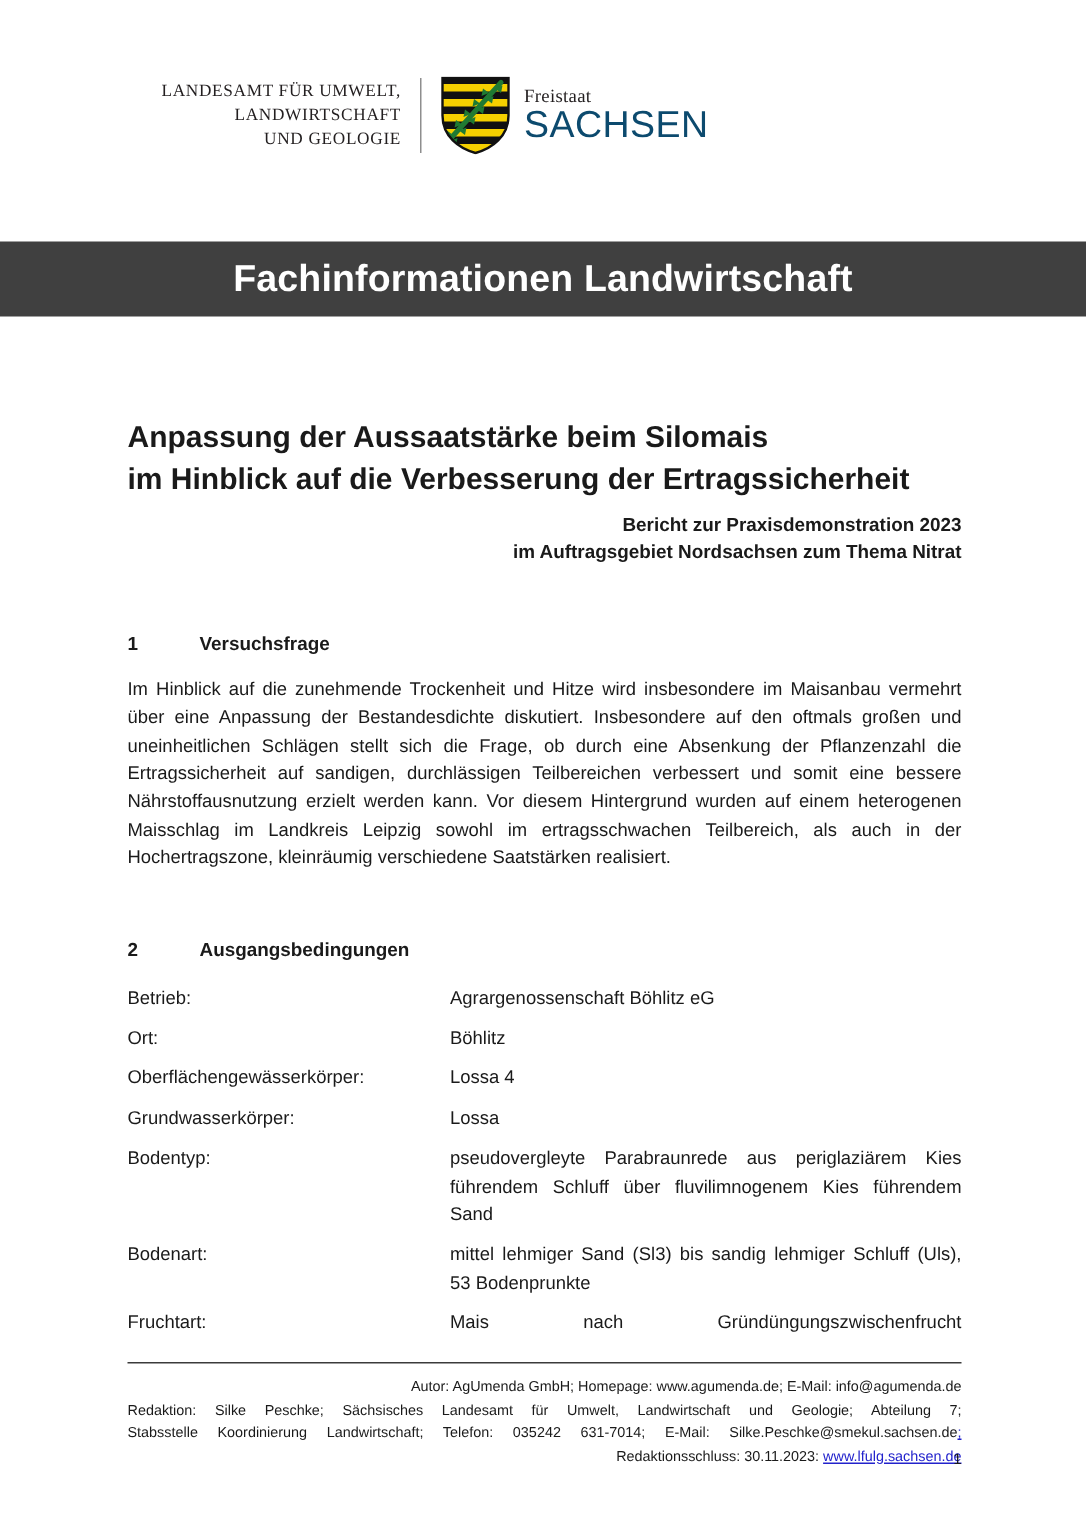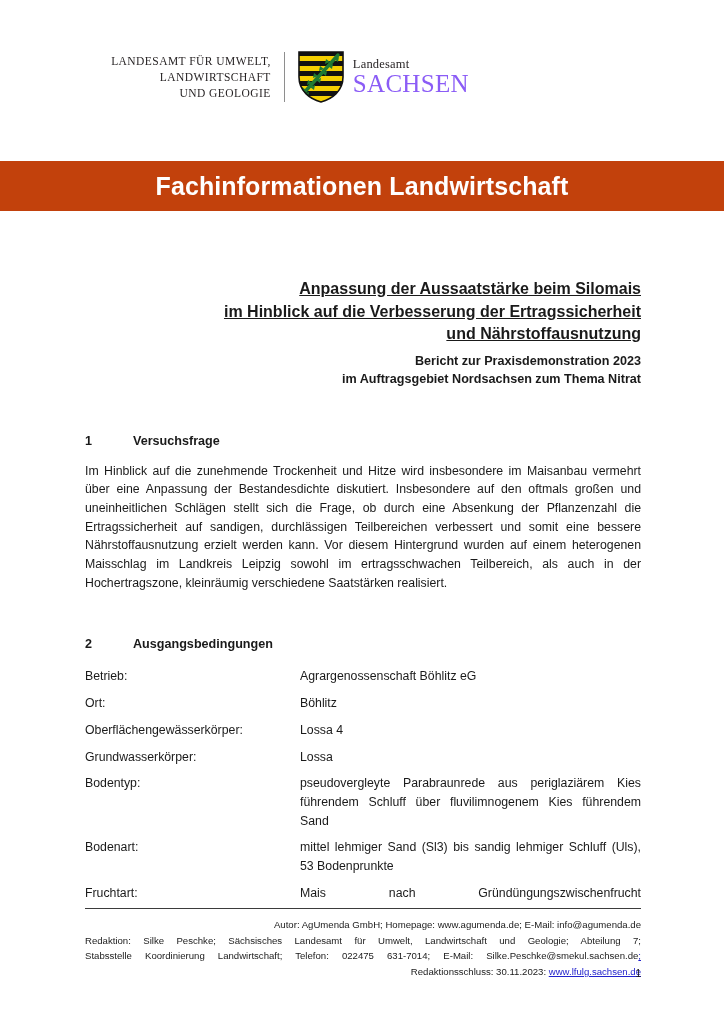--- a/index.html
+++ b/index.html
@@ -62,61 +62,60 @@
   }
   .state-mark .sm-top {
     font-family: "Liberation Serif", serif;
     font-size: 12.5px;
     color: #231f20;
     letter-spacing: 0.2px;
     display: block;
     margin-bottom: 1px;
   }
   .state-mark .sm-bottom {
-    font-family: Liberation Serif, serif;
+    font-family: Liberation Sans, sans-serif;
     font-size: 25px;
-    color: #8b5cf6;
+    color: #0c4a6e;
     letter-spacing: 0.3px;
     display: block;
   }
 
   
   .banner {
     position: absolute;
     top: 161px;
     left: 0;
     width: 724px;
     height: 50px;
-    background: #c2410c;
+    background: #404040;
     display: flex;
     align-items: center;
     justify-content: center;
   }
   .banner-text {
     color: #ffffff;
     font-size: 25px;
     font-weight: bold;
     letter-spacing: 0.1px;
   }
 
   
   .content {
     position: absolute;
     top: 278px;
     left: 85px;
     width: 556px;
   }
 
   .doc-title {
-    text-align: right;
-    font-size: 16px;
+    text-align: left;
+    font-size: 20px;
     font-weight: bold;
     line-height: 1.42;
     margin: 0;
-    text-decoration: underline;
   }
   .doc-title div { white-space: nowrap; }
 
   .doc-subtitle {
     text-align: right;
     font-size: 12.6px;
     font-weight: bold;
     line-height: 1.45;
     margin: 6px 0 0 0;
   }
@@ -246,37 +245,36 @@
             <path d="M20,25 l-5,2 l1,-5 z"></path>
             <path d="M26,18 l-5,2 l1,-5 z"></path>
             <path d="M32,11 l-5,2 l1,-5 z"></path>
           </g>
         </g>
         <path d="M1,1 L45,1 L45,26 C45,40 34,48 23,51 C12,48 1,40 1,26 Z" fill="none" stroke="#111111" stroke-width="1.6"></path>
       </svg>
     </div>
 
     <div class="state-mark">
-      <span class="sm-top">Landesamt</span>
+      <span class="sm-top">Freistaat</span>
       <span class="sm-bottom">SACHSEN</span>
     </div>
 
   </div>
 </div>
 
 <div class="banner">
   <div class="banner-text">Fachinformationen Landwirtschaft</div>
 </div>
 
 <div class="content">
 
   <div class="doc-title">
     <div>Anpassung der Aussaatstärke beim Silomais</div>
     <div>im Hinblick auf die Verbesserung der Ertragssicherheit</div>
-    <div>und Nährstoffausnutzung</div>
   </div>
 
   <div class="doc-subtitle">
     <div>Bericht zur Praxisdemonstration 2023</div>
     <div>im Auftragsgebiet Nordsachsen zum Thema Nitrat</div>
   </div>
 
   <div class="section-heading">
     <span class="sec-num">1</span>
     <span class="sec-title">Versuchsfrage</span>
@@ -319,17 +317,17 @@
     </div>
   </div>
 
 </div>
 
 <div class="footer-rule"></div>
 
 <div class="footer">
   <span class="footer-line">Autor: AgUmenda GmbH; Homepage: www.agumenda.de; E-Mail: info@agumenda.de</span>
   <span class="footer-line justified">Redaktion: Silke Peschke; Sächsisches Landesamt für Umwelt, Landwirtschaft und Geologie; Abteilung 7;</span>
-  <span class="footer-line justified"><span>Stabsstelle Koordinierung Landwirtschaft; Telefon: 022475 631-7014; E-Mail: Silke.Peschke@smekul.sachsen.de</span><span class="footer-semicolon-link">;</span></span>
+  <span class="footer-line justified"><span>Stabsstelle Koordinierung Landwirtschaft; Telefon: 035242 631-7014; E-Mail: Silke.Peschke@smekul.sachsen.de</span><span class="footer-semicolon-link">;</span></span>
   <span class="footer-line"><span>Redaktionsschluss: 30.11.2023: </span><a class="footer-link" href="#">www.lfulg.sachsen.de</a></span>
 </div>
 
 <div class="page-number">1</div>
 
 </body></html>

